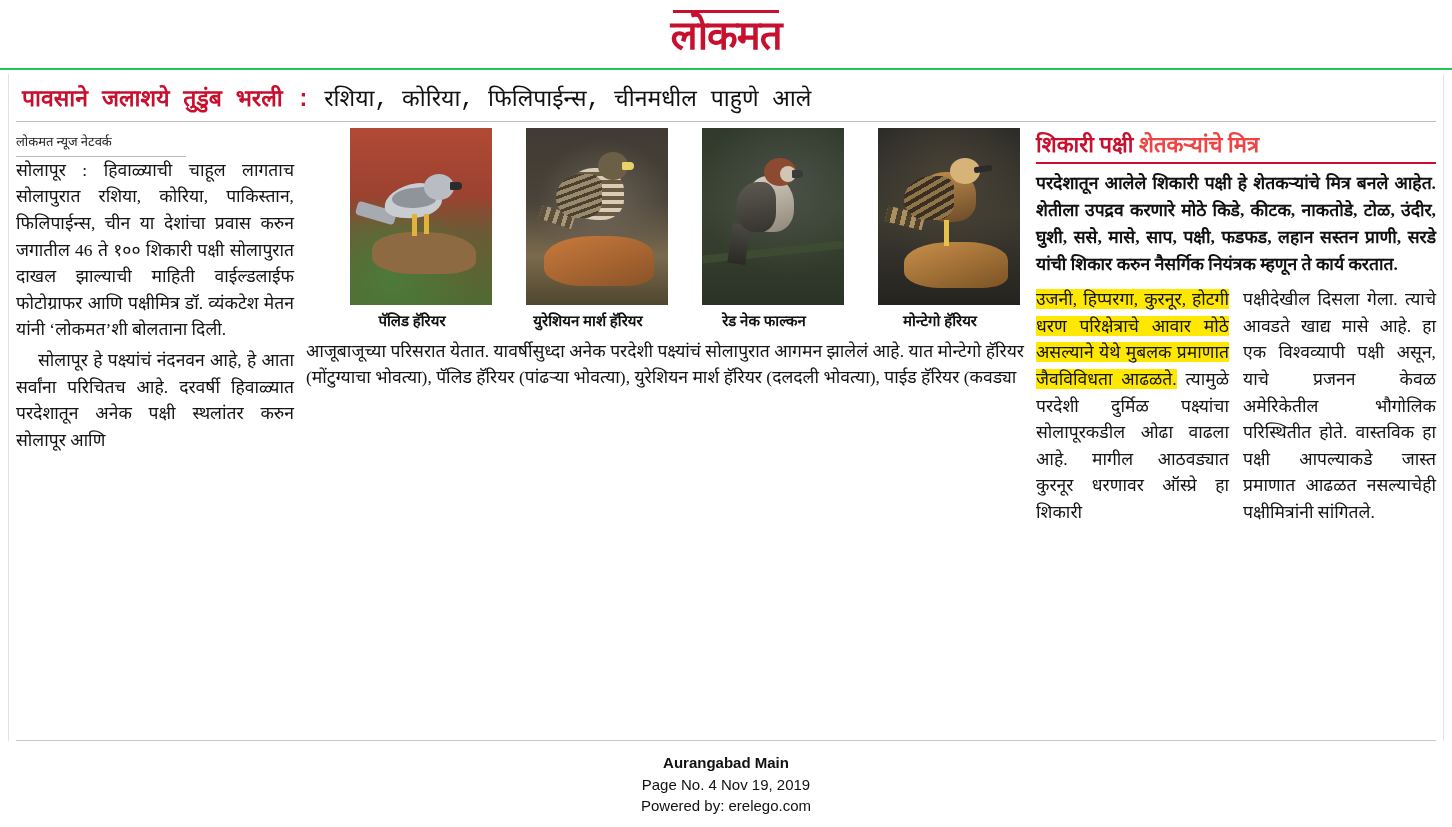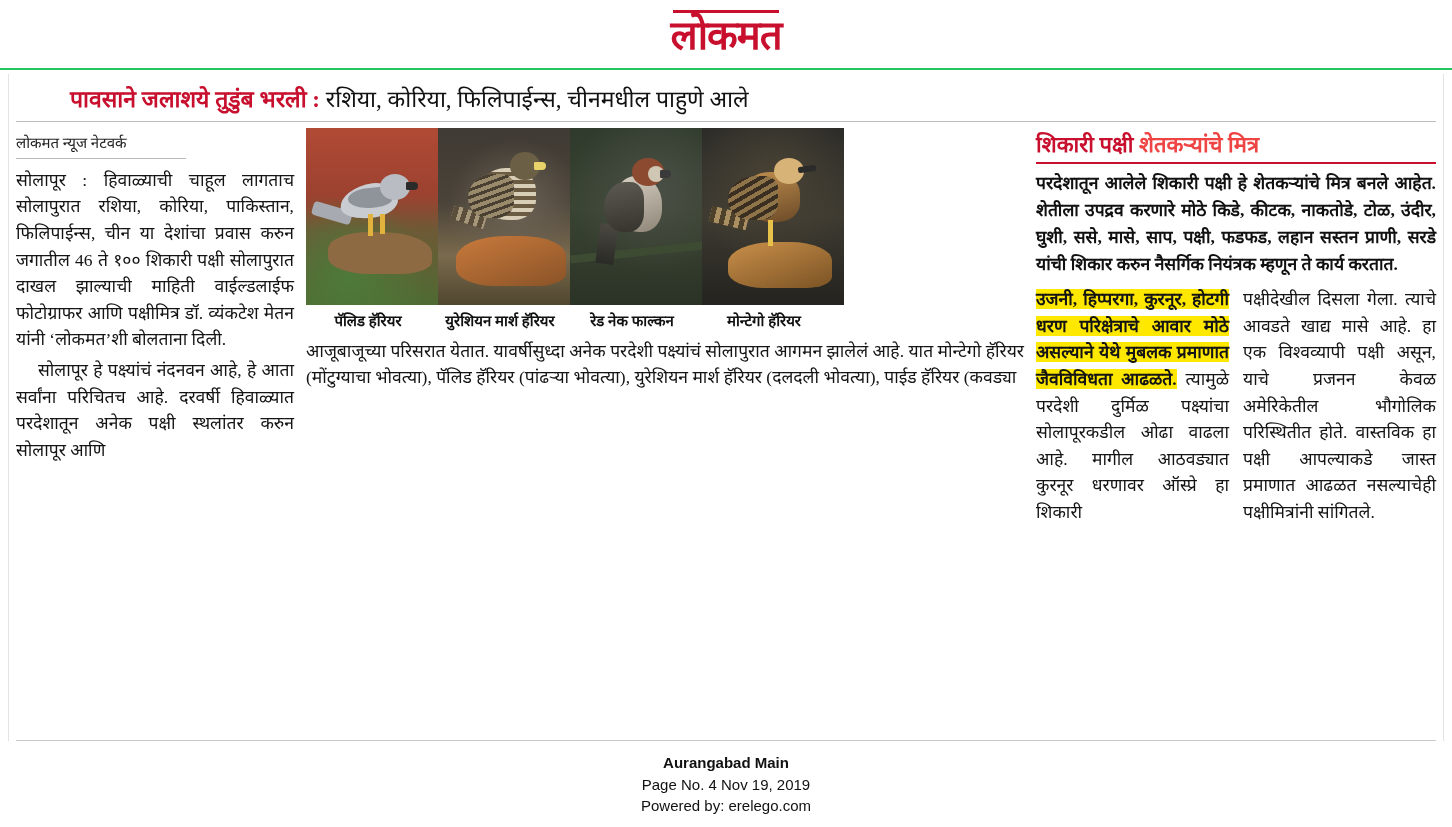--- a/index.html
+++ b/index.html
@@ -47,24 +47,23 @@
     left: 2px;
     right: 2px;
     top: -2px;
     height: 3px;
     background: #c8102e;
   }
 
   
   .kicker {
     padding: 16px 22px 0 22px;
-    font-family: Liberation Serif, serif;
+    font-family: Liberation Mono, monospace;
     font-size: 23px;
     line-height: 1.25;
-    margin-left: 48px;
   }
   .kicker .lead {
     color: #c8102e;
     font-weight: bold;
   }
   .kicker .rest {
     color: #111;
   }
 
   
@@ -97,25 +96,24 @@
   .col-mid {
     flex: 1 1 auto;
   }
   .col-right {
     width: 400px;
     flex: none;
   }
 
   .byline {
     font-family: "Liberation Serif", serif;
-    font-size: 15px;
+    font-size: 13px;
     color: #222;
     padding: 4px 0 6px 0;
     border-bottom: 1px solid #b9b9b9;
-    margin-bottom: 8px;
     width: 170px;
   }
 
   .bodytext {
     font-family: "Liberation Serif", serif;
     font-size: 17.5px;
     line-height: 1.52;
     text-align: justify;
     color: #141414;
   }
@@ -126,20 +124,21 @@
     text-indent: 22px;
   }
 
   
   .photos {
     display: flex;
     gap: 8px;
   }
   .photo-item {
     width: 124px;
+    margin-left: 44px;
   }
   .photo {
     width: 142px;
     height: 177px;
     position: relative;
     overflow: hidden;
     background: #5a4a36;
   }
   .caption {
     font-family: "Liberation Serif", serif;
@@ -241,21 +240,21 @@
 
   .two-col {
     display: flex;
     gap: 14px;
     padding-top: 8px;
   }
   .two-col > div { flex: 1 1 0; }
 
   .hl {
     background: #ffe800;
-    font-weight: bold;
+    font-weight: normal;
   }
 
   
   .footer {
     position: absolute;
     left: 0;
     right: 0;
     bottom: 0;
     text-align: center;
     font-family: "Liberation Sans", sans-serif;

